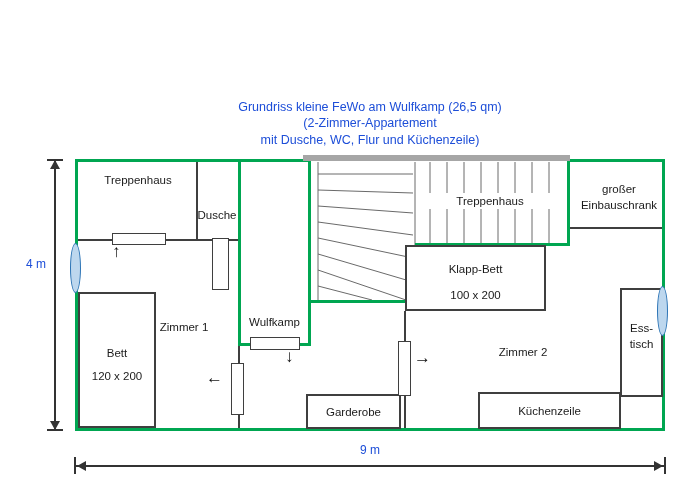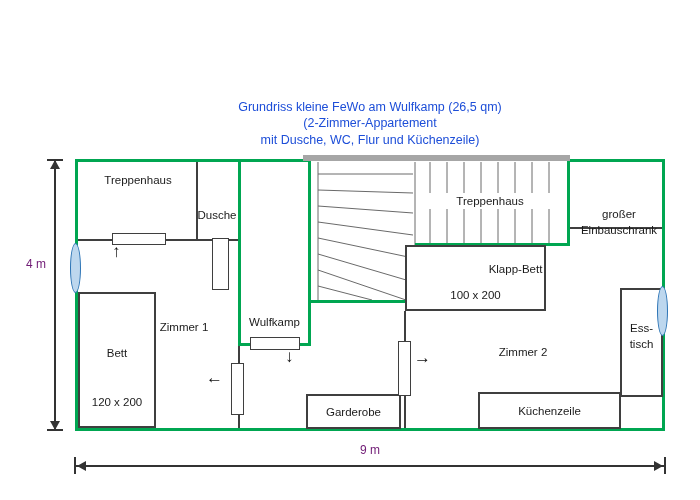--- a/index.html
+++ b/index.html
@@ -17,21 +17,21 @@
   .furn { position: absolute; border: 2px solid #3f3f3f; background: #fff; z-index: 4; }
   .door { position: absolute; border: 1.5px solid #3f3f3f; background: #fff; z-index: 6; }
   .window { position: absolute; background: #bdd7ee; border: 1px solid #2e75b6;
             border-radius: 50%; z-index: 6; }
   .plan-label { position: absolute; font-size: 11.5px; line-height: 1.4; text-align: center;
                 color: #1a1a1a; z-index: 7; }
   .label-bg { background: #fff; }
   .arrow { position: absolute; font-size: 17px; font-weight: bold; color: #111; z-index: 7;
            line-height: 1; }
   .dim { position: absolute; background: #333; z-index: 2; }
-  .dim-label { position: absolute; font-size: 12px; color: #701a75; text-align: center; z-index: 7; }
+  .dim-label { position: absolute; font-size: 12px; color: #1d4ed8; text-align: center; z-index: 7; }
   .tri { position: absolute; width: 0; height: 0; z-index: 2; }
   .stairs-svg { position: absolute; left: 308px; top: 158px; z-index: 1; }
 </style>
 </head>
 <body>
 
 <div class="canvas">
 
   <div class="title-block">
     <div>Grundriss kleine FeWo am Wulfkamp (26,5 qm)</div>
@@ -97,30 +97,30 @@
   <div class="furn" style="left:78px;top:292px;width:78px;height:136px;"></div>
   <div class="furn" style="left:620px;top:288px;width:43px;height:109px;"></div>
   <div class="furn" style="left:478px;top:392px;width:143px;height:37px;"></div>
   <div class="furn" style="left:306px;top:394px;width:95px;height:35px;"></div>
 
   <div class="plan-label" style="left:83px;top:172px;width:110px;">
     <div>Treppenhaus</div>
   </div>
   <div class="plan-label" style="left:193px;top:207px;width:48px;">Dusche</div>
   <div class="plan-label label-bg" style="left:428px;top:193px;width:124px;">Treppenhaus</div>
-  <div class="plan-label" style="left:576px;top:181px;width:86px;margin-top:25px;">
+  <div class="plan-label" style="left:576px;top:181px;width:86px;">
     <div>großer</div>
     <div>Einbauschrank</div>
   </div>
-  <div class="plan-label" style="left:405px;top:261px;width:141px;margin-left:40px;">Klapp-Bett</div>
+  <div class="plan-label" style="left:405px;top:261px;width:141px;">Klapp-Bett</div>
   <div class="plan-label" style="left:405px;top:287px;width:141px;">100 x 200</div>
   <div class="plan-label" style="left:148px;top:319px;width:72px;">Zimmer 1</div>
   <div class="plan-label" style="left:239px;top:314px;width:71px;">Wulfkamp</div>
   <div class="plan-label" style="left:79px;top:345px;width:76px;">Bett</div>
-  <div class="plan-label" style="left:79px;top:394px;width:76px;">120 x 200</div>
+  <div class="plan-label" style="left:79px;top:368px;width:76px;">120 x 200</div>
   <div class="plan-label" style="left:484px;top:344px;width:78px;">Zimmer 2</div>
   <div class="plan-label" style="left:620px;top:320px;width:43px;">
     <div>Ess-</div>
     <div>tisch</div>
   </div>
   <div class="plan-label" style="left:478px;top:403px;width:143px;">Küchenzeile</div>
   <div class="plan-label" style="left:306px;top:404px;width:95px;">Garderobe</div>
 
   <div class="arrow" style="left:112px;top:243px;">↑</div>
   <div class="arrow" style="left:285px;top:348px;">↓</div>

